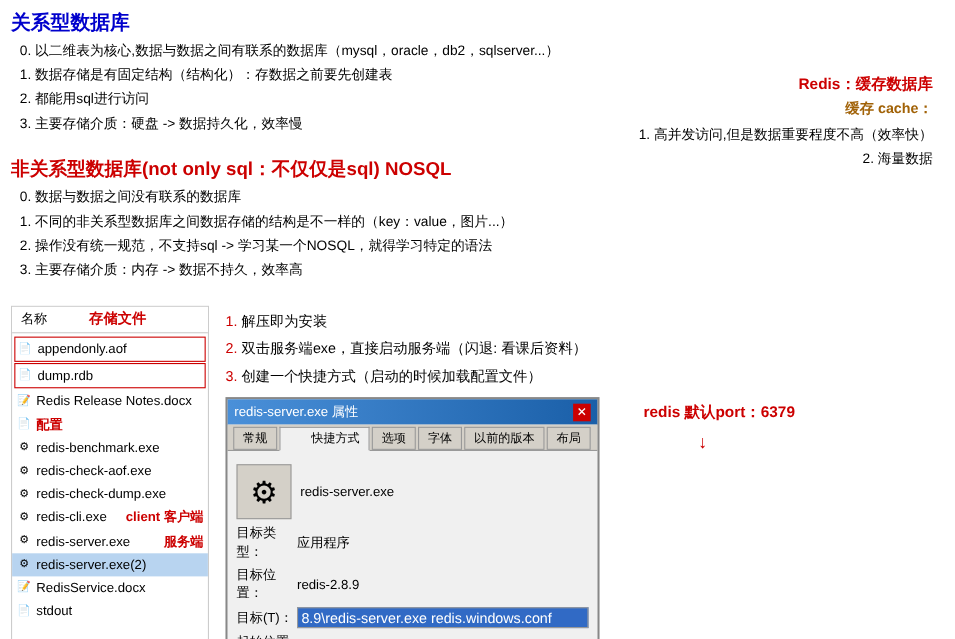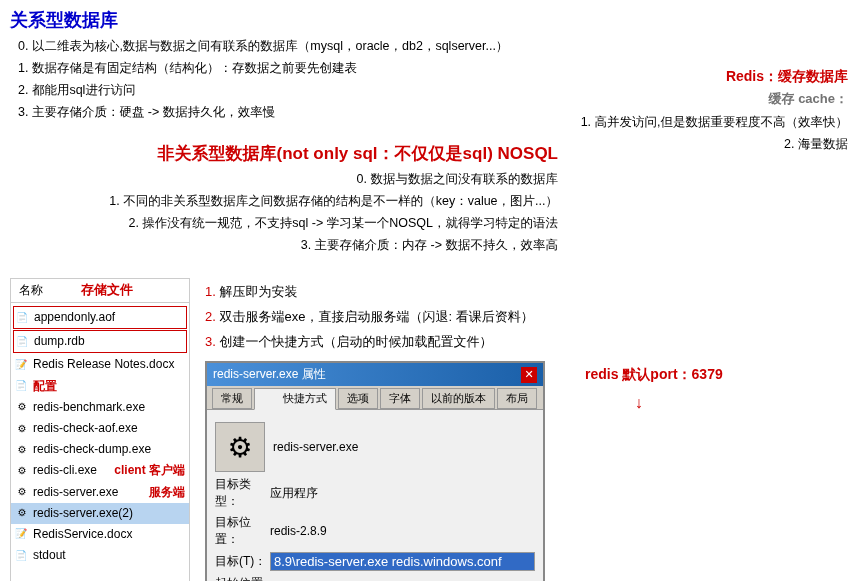--- a/index.html
+++ b/index.html
@@ -42,40 +42,39 @@
       margin-bottom: 8px;
     }
     .list-item {
       margin: 2px 0;
       font-size: 12.5px;
       color: #000;
       line-height: 1.6;
     }
     .nosql-section {
       margin-top: 20px;
-      text-align: right;
     }
     .nosql-title {
       font-size: 17px;
       font-weight: bold;
       color: #cc0000;
       margin-bottom: 4px;
     }
     .redis-box {
       text-align: right;
       padding-right: 10px;
     }
     .redis-title {
       color: #cc0000;
       font-size: 14px;
       font-weight: bold;
       margin-bottom: 4px;
     }
     .cache-title {
-      color: #737373;
+      color: #a16207;
       font-size: 13px;
       font-weight: bold;
       margin-bottom: 4px;
     }
     .redis-list {
       text-align: right;
       font-size: 12.5px;
       color: #000;
     }
     .redis-list div {

